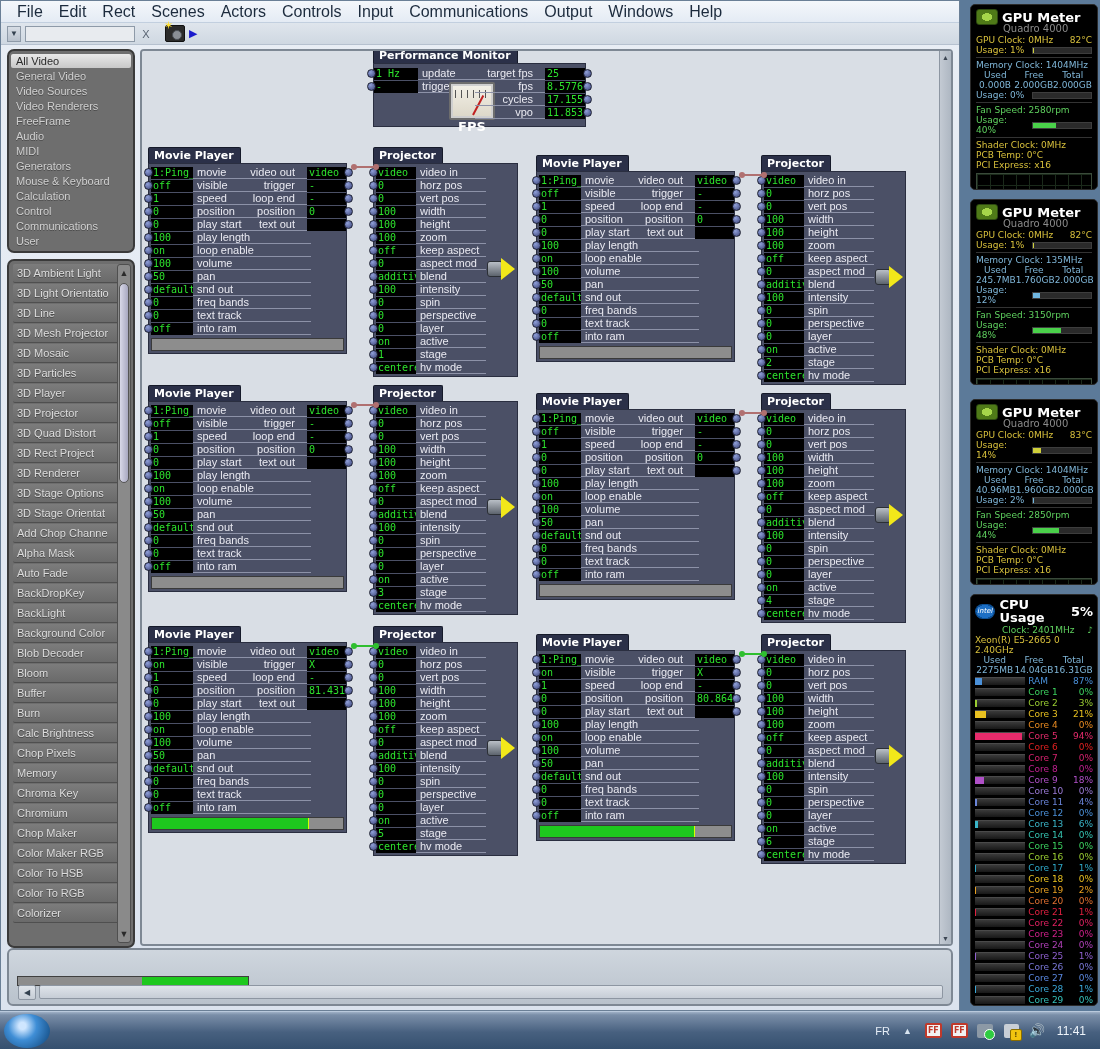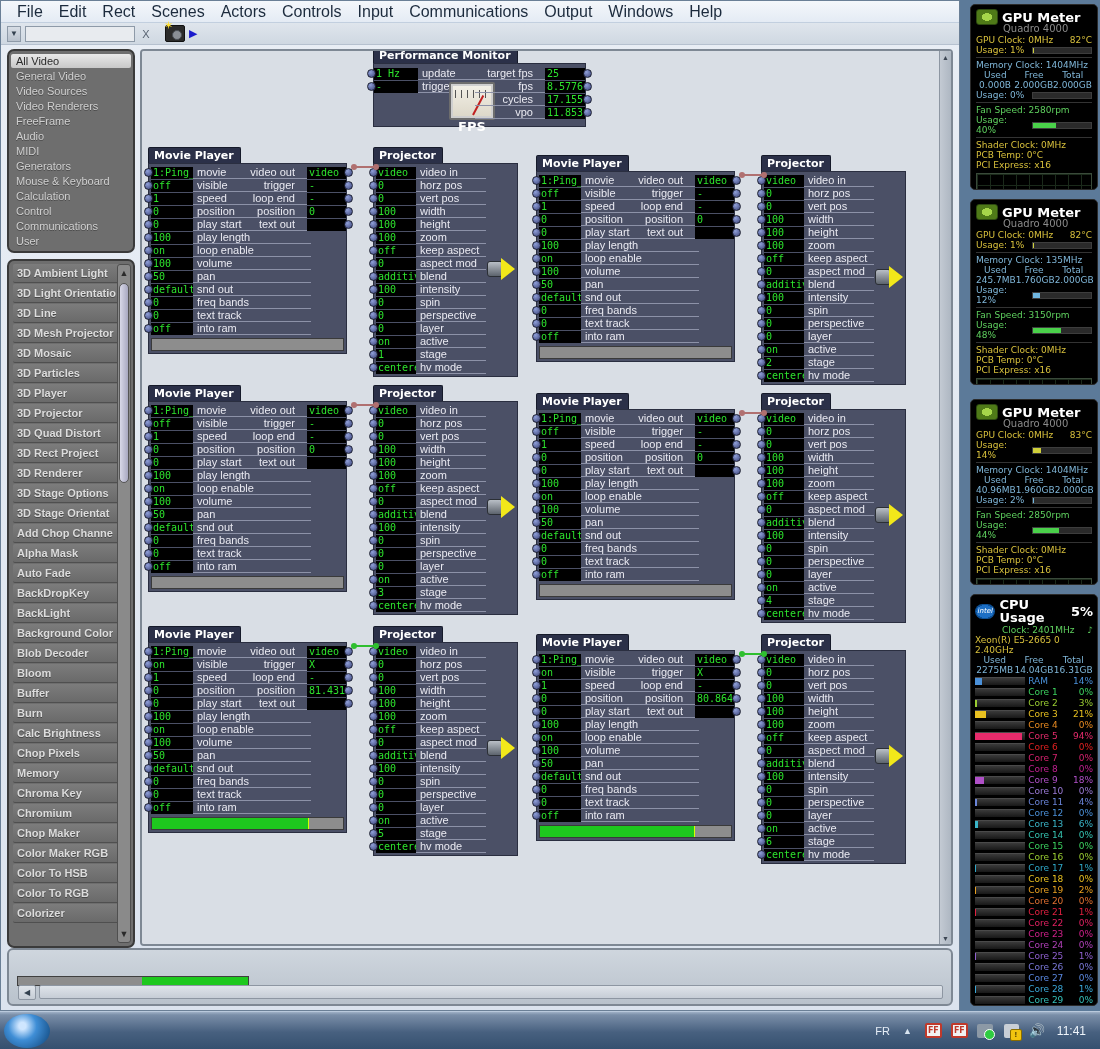--- a/index.html
+++ b/index.html
@@ -105,21 +105,21 @@
   .act-box {
     flex:1; background:#6e6e6e; border:2px solid #3a3a3a; border-radius:7px;
     padding:3px 2px 3px 4px; position:relative; overflow:hidden;
     display:flex; flex-direction:column; gap:1px;
   }
   .act-item {
     font-size:11px; color:#dcdcdc; padding:0px 4px;
     background:linear-gradient(to bottom,#7c7c7c,#6a6a6a);
     border-bottom:1px solid #4f4f4f; border-radius:2px;
     white-space:nowrap; overflow:hidden; width:108px;
-    text-shadow:0 1px 0 #474747; line-height:18px; height:19px;font-weight:bold;
+    text-shadow:0 1px 0 #474747; line-height:18px; height:19px;
   }
   .act-scroll {
     position:absolute; right:2px; top:3px; bottom:3px; width:14px;
     background:#8a8a8a; border:1px solid #4f4f4f; border-radius:3px;
   }
   .act-scroll .thumb {
     position:absolute; left:1px; right:1px; top:18px; height:200px;
     background:linear-gradient(to right,#d8d8e8,#a8a8c0); border:1px solid #555;
     border-radius:5px;
   }
@@ -1787,21 +1787,21 @@
       <div class="g-cols g-blue">
         <span>2275MB</span>
         <span>14.04GB</span>
         <span>16.31GB</span>
       </div>
       <div class="core-row">
         <span class="core-bar">
           <span class="f" style="width:14%;background:#4a90d9"></span>
         </span>
         <span class="core-name" style="color:#4a90d9">RAM</span>
-        <span class="core-pct" style="color:#4a90d9">14%</span>
+        <span class="core-pct" style="color:#4a90d9">87%</span>
       </div>
       <div class="core-row">
         <span class="core-bar">
           <span class="f" style="width:0%;background:#3bd15f"></span>
         </span>
         <span class="core-name" style="color:#3bd15f">Core 1</span>
         <span class="core-pct" style="color:#3bd15f">0%</span>
       </div>
       <div class="core-row">
         <span class="core-bar">

